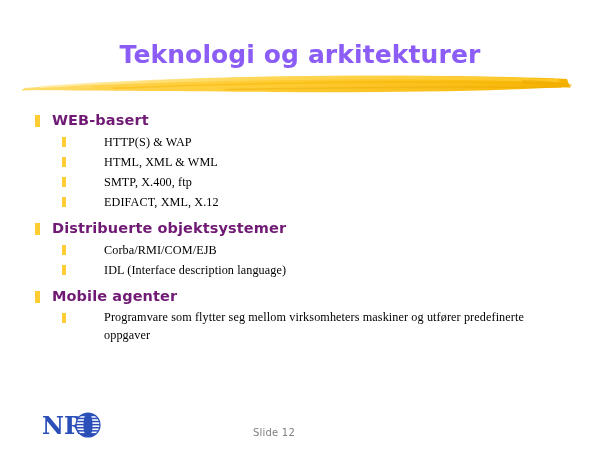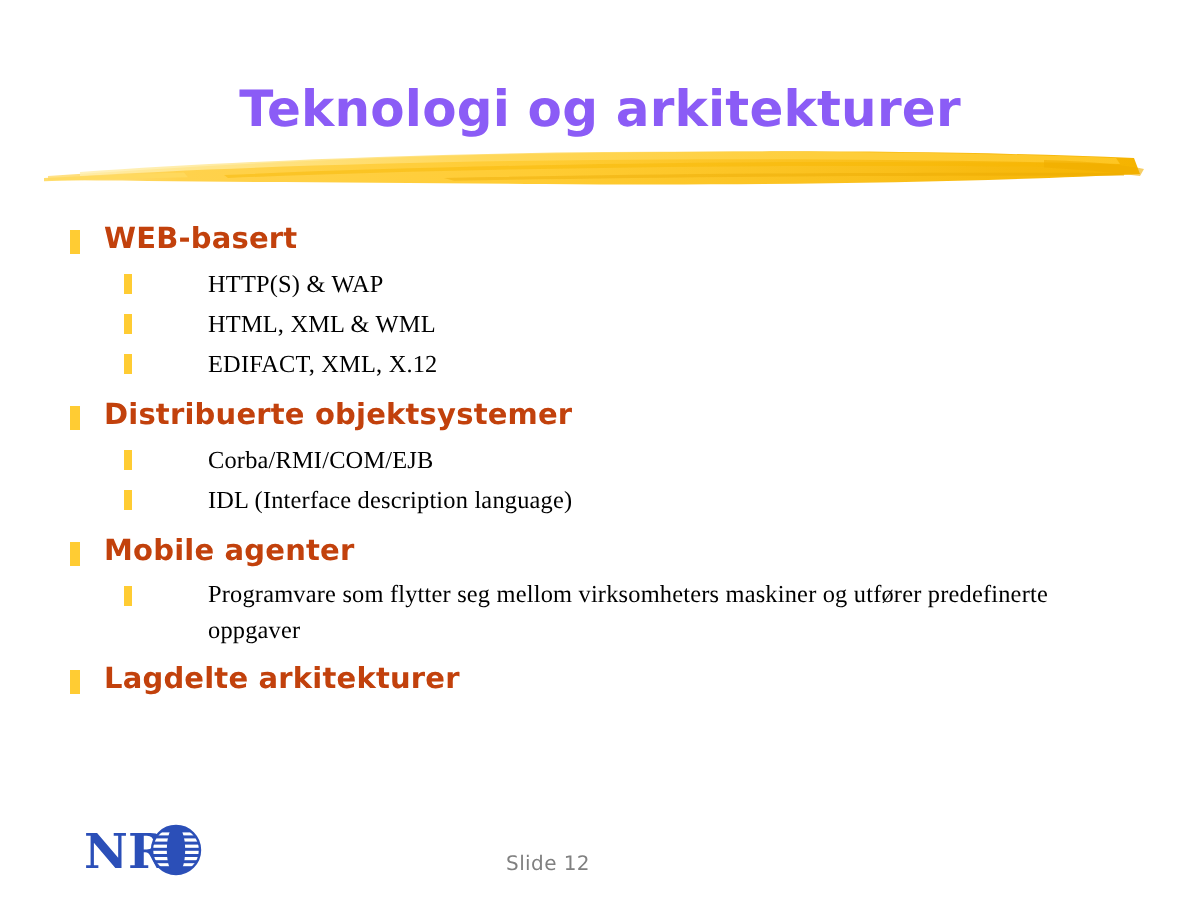--- a/index.html
+++ b/index.html
@@ -55,21 +55,21 @@
   }
   .row {
     position: relative;
     display: block;
   }
   .lvl1 {
     padding-left: 52px;
     font-family: "DejaVu Sans", sans-serif;
     font-size: 14.5px;
     font-weight: bold;
-    color: #c2410c;
+    color: #701a75;
     line-height: 23px;
     height: 23px;
     margin-top: 5px;
     letter-spacing: 0.1px;
   }
   .lvl2 {
     padding-left: 104px;
     font-family: Liberation Serif, serif;
     font-size: 12.2px;
     font-weight: normal;
@@ -169,20 +169,21 @@
       <span class="bullet2"></span>
       <span>HTTP(S) &amp; WAP</span>
     </div>
     <div class="row lvl2">
       <span class="bullet2"></span>
       <span>HTML, XML &amp; WML</span>
     </div>
 
     <div class="row lvl2">
       <span class="bullet2"></span>
+      <span>SMTP, X.400, ftp</span>
     </div>
     <div class="row lvl2">
       <span class="bullet2"></span>
       <span>EDIFACT, XML, X.12</span>
     </div>
 
     <div class="row lvl1">
       <span class="bullet1"></span>
       <span>Distribuerte objektsystemer</span>
     </div>
@@ -197,24 +198,20 @@
 
     <div class="row lvl1">
       <span class="bullet1"></span>
       <span>Mobile agenter</span>
     </div>
     <div class="row lvl2 wrapped">
       <span class="bullet2"></span>
       <span>Programvare som flytter seg mellom virksomheters maskiner og utfører predefinerte oppgaver</span>
     </div>
 
-    <div class="row lvl1">
-      <span class="bullet1"></span>
-      <span>Lagdelte arkitekturer</span>
-    </div>
 
   </div>
 
   <div class="logo">
     <svg width="64" height="32" viewBox="0 0 64 32" xmlns="http://www.w3.org/2000/svg">
       <defs>
         <clipPath id="globeclip">
           <circle cx="46" cy="16" r="12"></circle>
         </clipPath>
       </defs>

